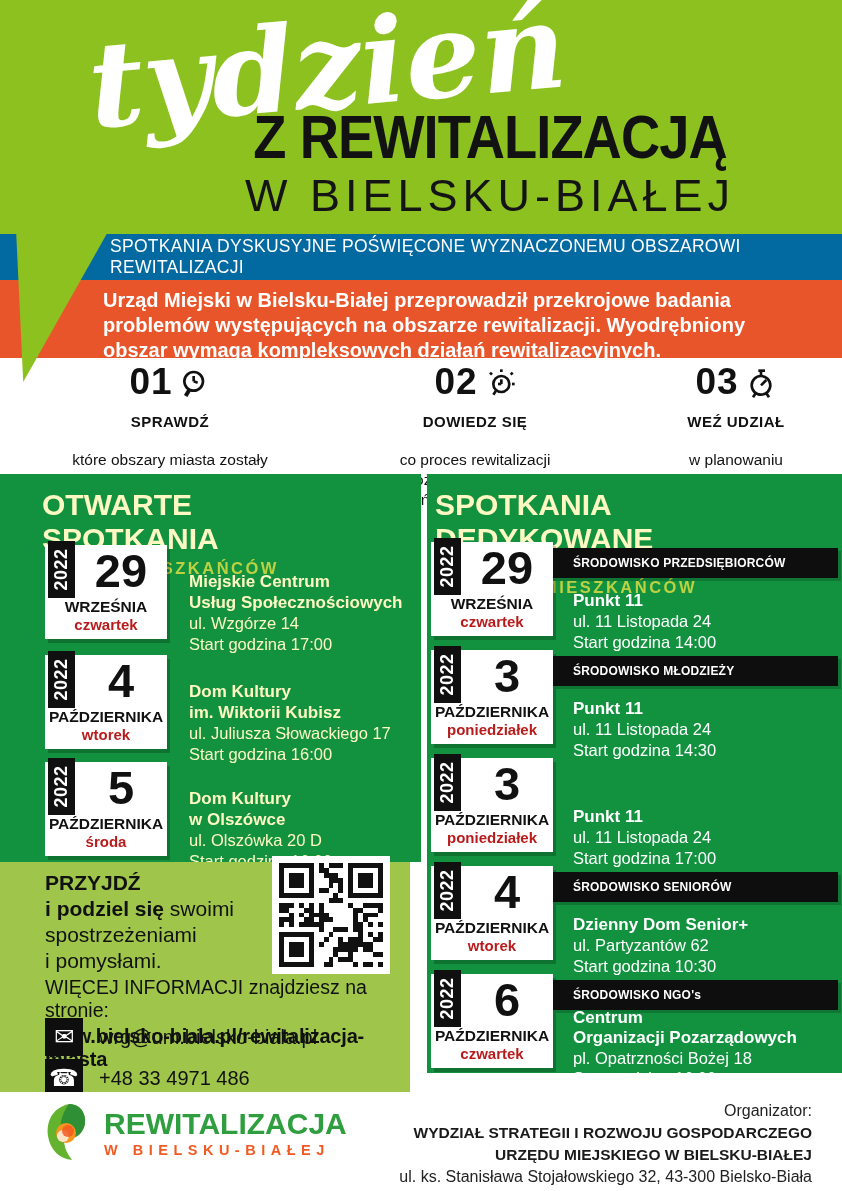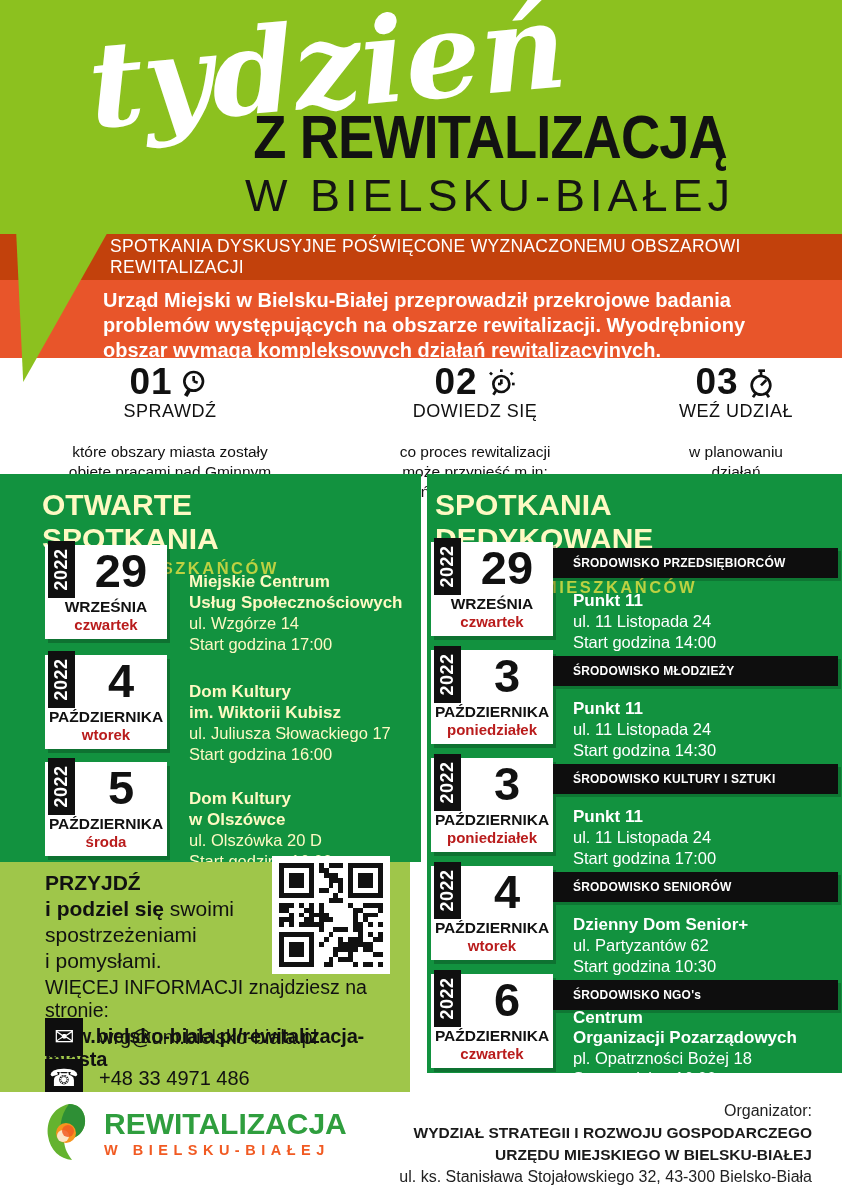--- a/index.html
+++ b/index.html
@@ -9,37 +9,37 @@
   
   .hero{position:absolute;left:0;top:0;width:842px;height:234px;background:#8cc11f;}
   .script-title{position:absolute;left:88px;top:6px;font-family:"DejaVu Serif",serif;
     font-style:italic;font-weight:700;font-size:118px;line-height:120px;color:#fff;
     transform:rotate(-5deg);z-index:2;}
   .title-1{position:absolute;left:205px;top:104px;width:570px;text-align:center;
     font-size:56px;font-weight:800;color:#121212;letter-spacing:-1px;transform:scale(.97,1.1);}
   .title-2{position:absolute;left:205px;top:170px;width:570px;text-align:center;
     font-size:45px;font-weight:400;color:#141414;letter-spacing:5px;}
   
-  .band{position:absolute;left:0;top:234px;width:842px;height:46px;background:#c2410c;}
+  .band{position:absolute;left:0;top:234px;width:842px;height:46px;background:#0369a1;}
   .band-text{position:absolute;inset:0;display:flex;align-items:center;justify-content:center;
     padding-left:110px;color:#fff;font-size:17.5px;font-weight:500;letter-spacing:.3px;}
   
   .intro{position:absolute;left:0;top:280px;width:842px;height:78px;background:#e8552a;
     padding:8px 30px 0 103px;}
   .intro div{color:#ffffff;font-size:20px;font-weight:700;line-height:25px;}
   
   .wedge{position:absolute;left:0;top:234px;width:116px;height:148px;background:#8cc11f;
     clip-path:polygon(14% 0,92% 0,20% 100%);z-index:3;}
   
   .steps{position:absolute;left:0;top:358px;width:842px;height:116px;background:#fff;}
   .step{position:absolute;top:6px;text-align:center;color:#111;}
   .step-head{display:flex;align-items:flex-end;justify-content:center;gap:6px;}
   .step-num{font-size:37px;font-weight:800;line-height:36px;letter-spacing:1px;}
   .step-icon{width:32px;height:32px;}
-  .step-label{font-size:18px;font-weight:400;margin-top:1px;letter-spacing:.5px;}
+  .step-label{font-size:15px;font-weight:700;margin-top:13px;letter-spacing:.5px;}
   .step-desc{font-size:15.5px;font-weight:500;line-height:20px;margin-top:20px;}
   .step1{left:30px;width:280px;} .step2{left:325px;width:300px;} .step3{left:630px;width:212px;}
   
   .left-panel{position:absolute;left:0;top:474px;width:421px;height:618px;}
   .left-top{position:absolute;left:0;top:0;width:421px;height:388px;background:#12923f;}
   .left-bottom{position:absolute;left:0;top:388px;width:410px;height:230px;background:#9fc64a;}
   .right-panel{position:absolute;left:427px;top:474px;width:415px;height:599px;background:#12923f;}
   .panel-title{font-size:30px;font-weight:800;color:#fef9c3;letter-spacing:0;}
   .panel-subtitle{font-size:16.5px;font-weight:700;color:#bdd142;letter-spacing:2.5px;
     text-align:center;margin-top:3px;}
@@ -437,23 +437,20 @@
 
     <div class="ded-row next">
       <div class="date-card">
         <div class="year-tab">
             <span>2022</span>
           </div>
         <div class="day">3</div>
         <div class="month">PAŹDZIERNIKA</div>
         <div class="weekday">poniedziałek</div>
       </div>
-      <div class="group-ribbon">
-          <span>ŚRODOWISKO KULTURY I SZTUKI</span>
-        </div>
       <div class="entry-details">
         <div class="venue">Punkt 11</div>
         <div class="venue"></div>
         <div class="info">ul. 11 Listopada 24</div>
         <div class="info">Start godzina 17:00</div>
       </div>
     </div>
 
     <div class="ded-row next">
       <div class="date-card">

